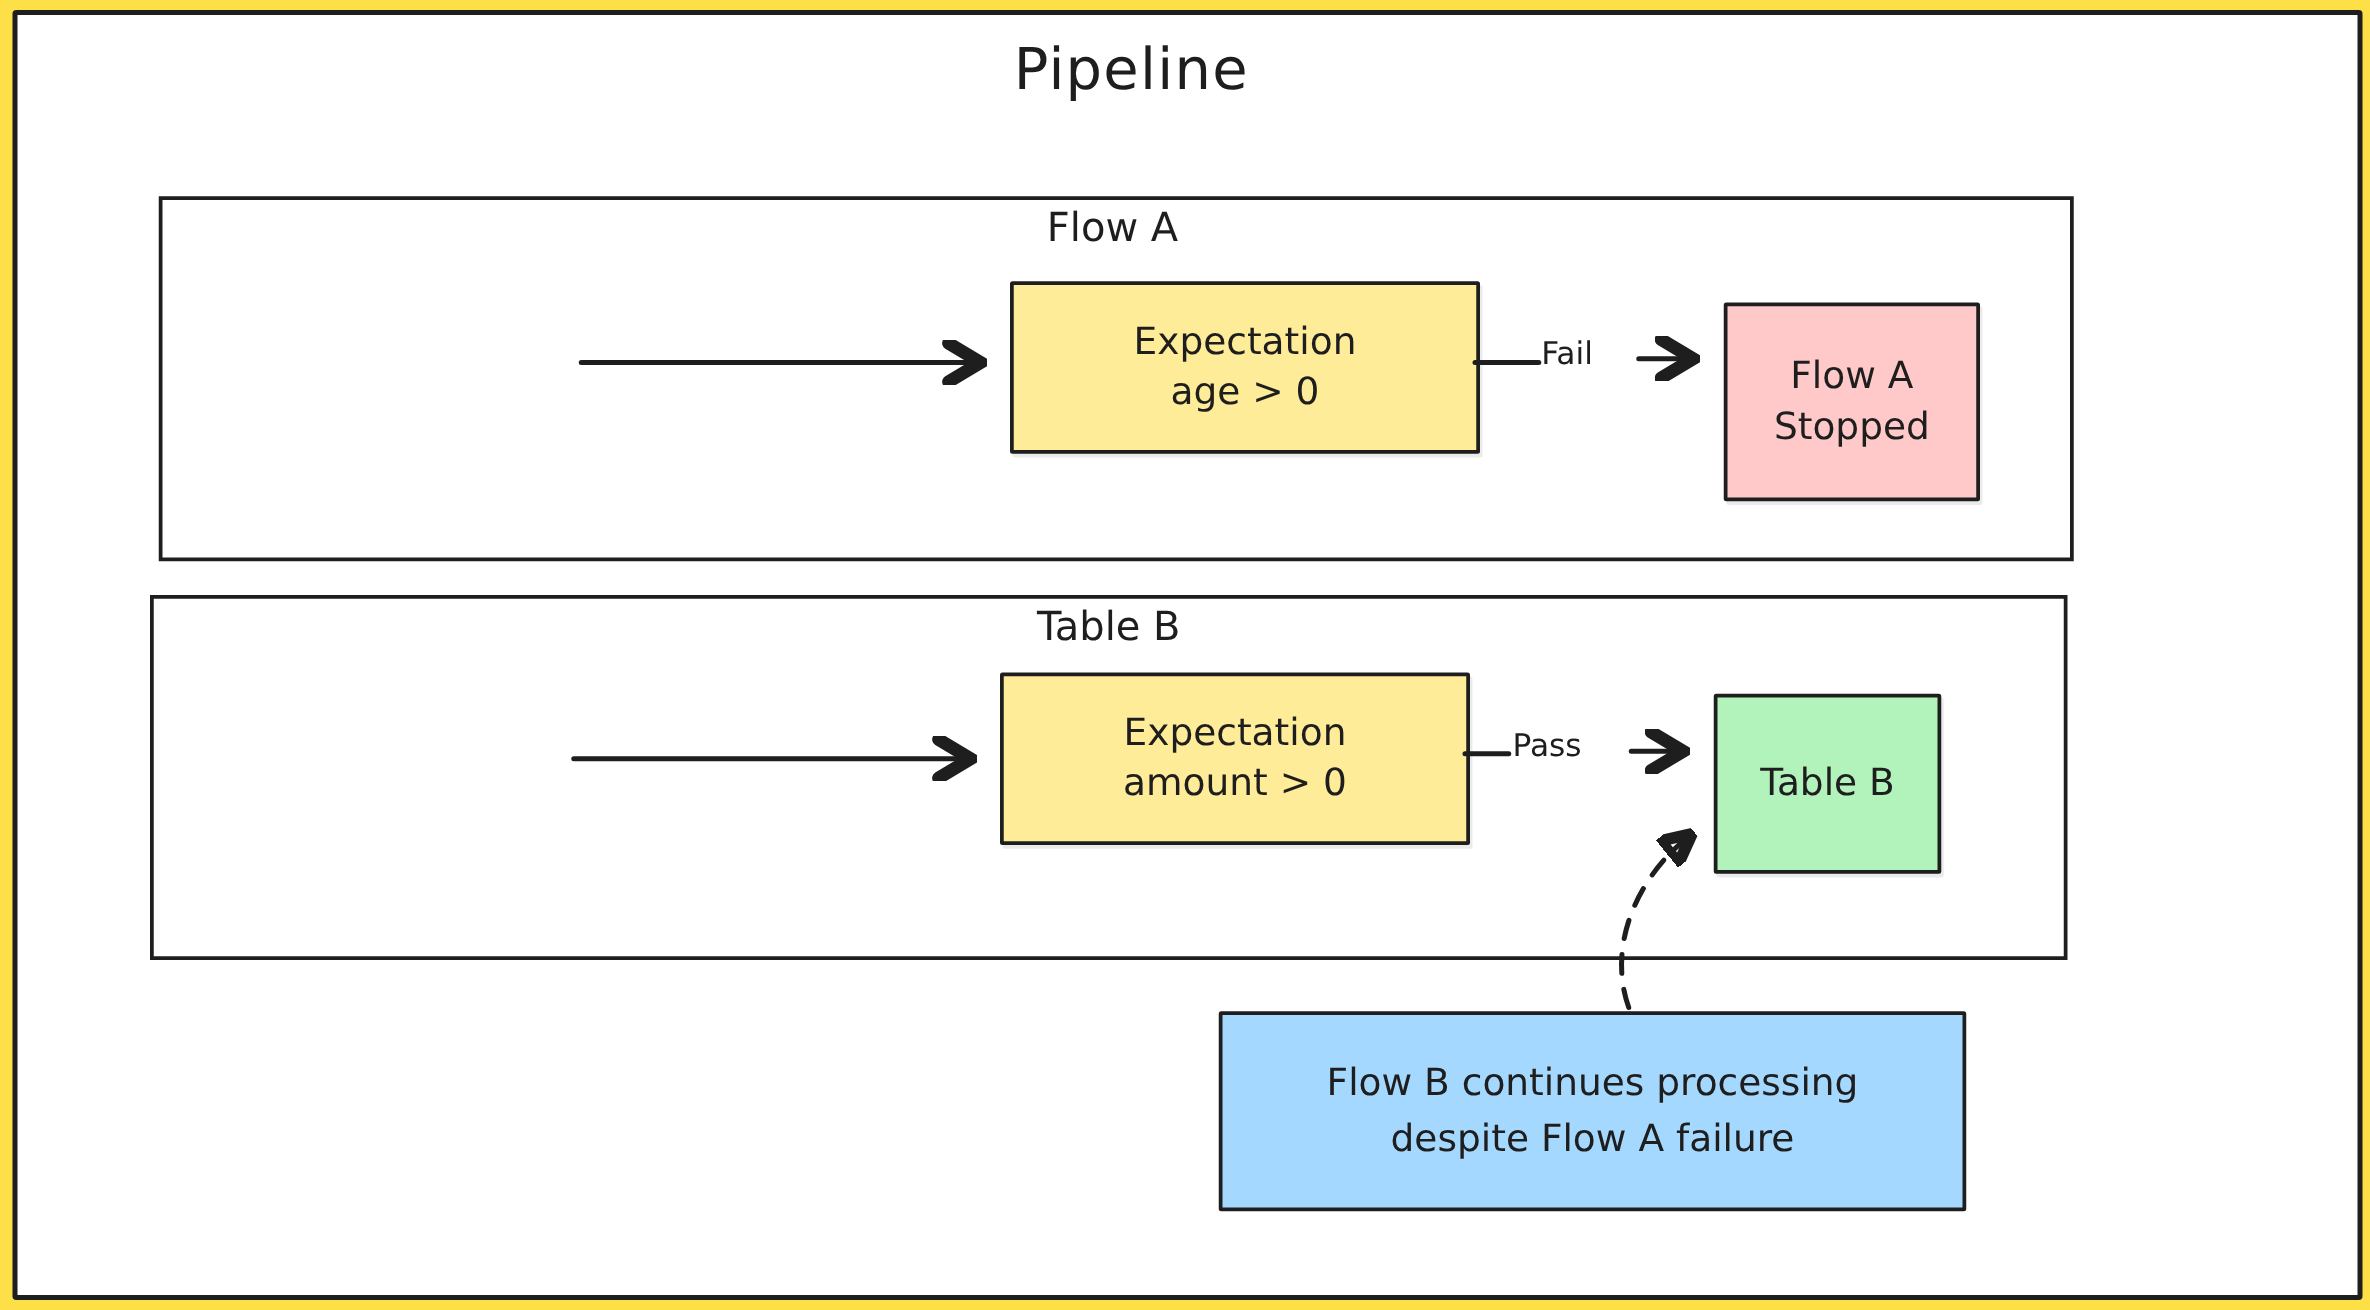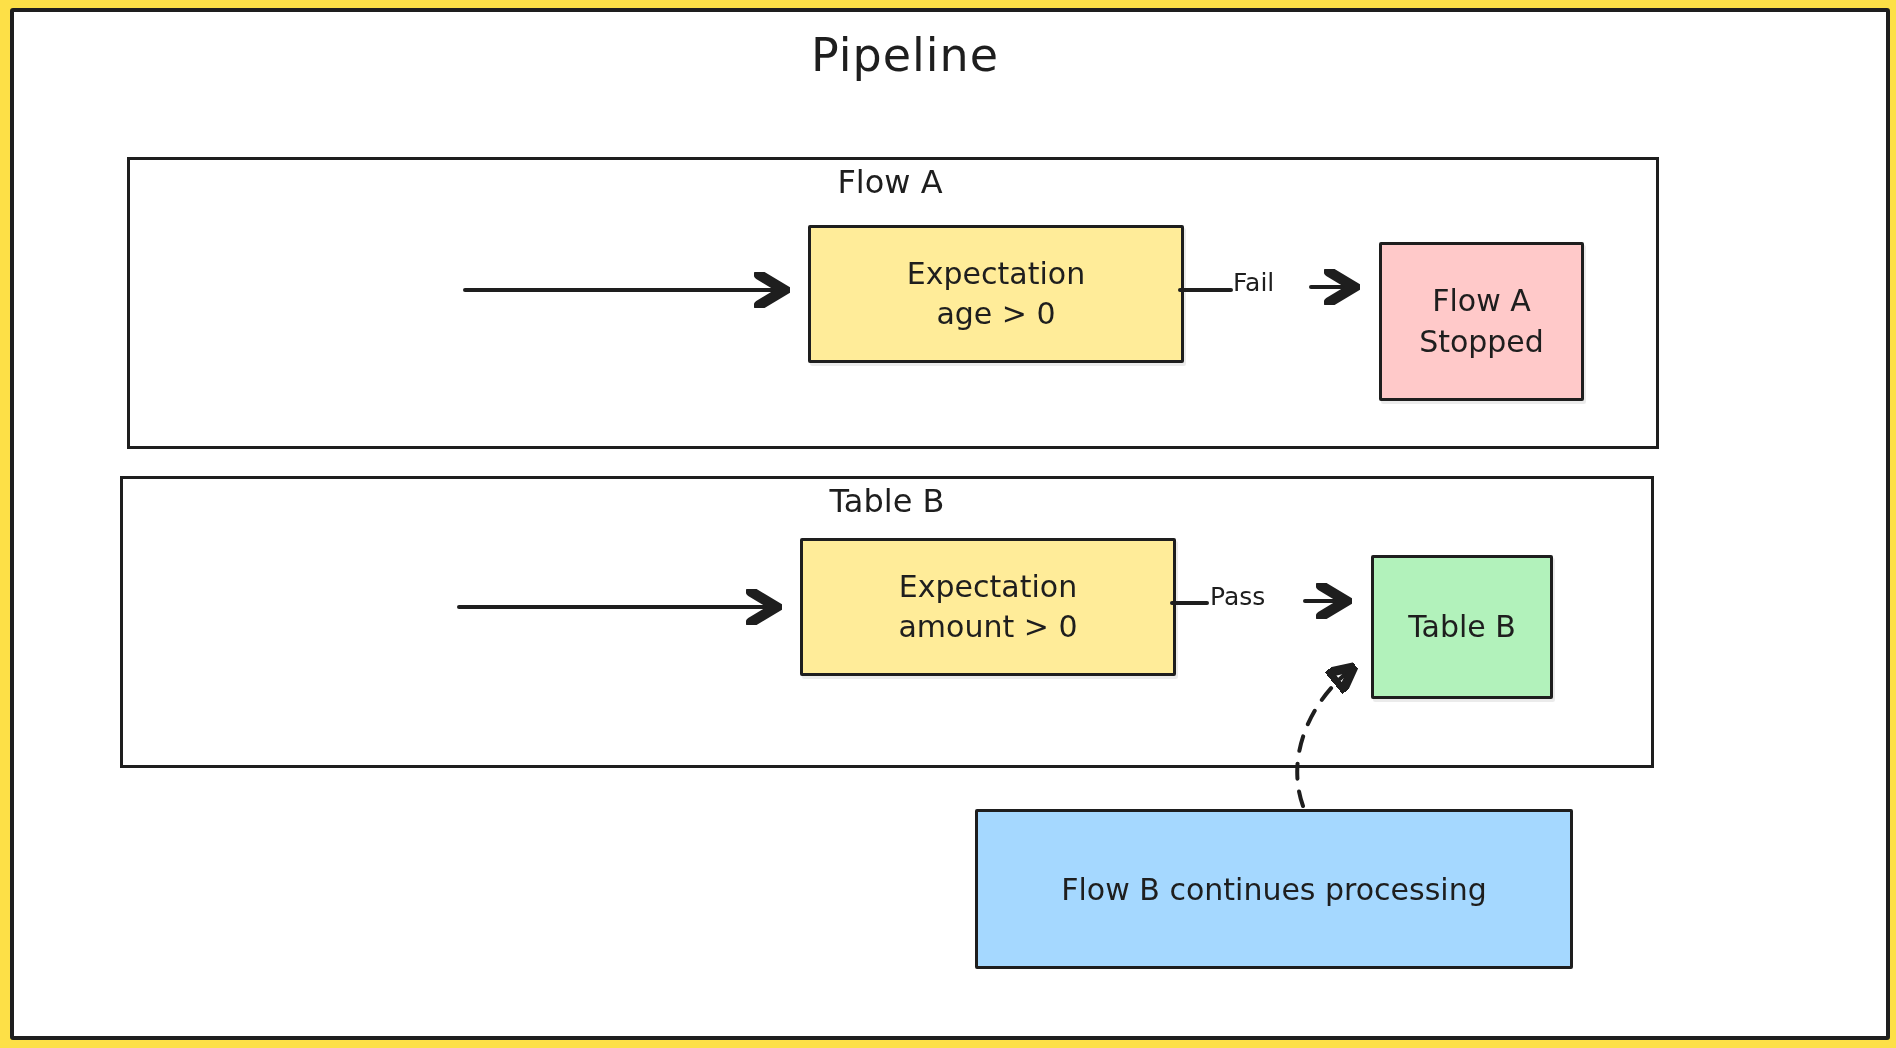--- a/index.html
+++ b/index.html
@@ -81,20 +81,21 @@
   </div>
 
   <div class="edgelabel pass-lbl">Pass</div>
 
   <div class="node tbl tbl-b">
     <span>Table B</span>
   </div>
 
   <div class="note">
     <span>Flow B continues processing</span>
+    <span>despite Flow A failure</span>
   </div>
 
   <svg class="wires" viewBox="0 0 1896 1048" xmlns="http://www.w3.org/2000/svg">
     <defs>
       <marker id="vee" viewBox="0 0 14 14" refX="11" refY="7" markerWidth="9" markerHeight="9" orient="auto-start-reverse">
         <path d="M2,1 L12,7 L2,13" fill="none" stroke="#1e1e1e" stroke-width="2.6" stroke-linecap="round"></path>
       </marker>
       <marker id="tri" viewBox="0 0 12 12" refX="9" refY="6" markerWidth="7" markerHeight="7" orient="auto-start-reverse">
         <path d="M1,1 L11,6 L1,11 Z" fill="#1e1e1e" stroke="#1e1e1e"></path>
       </marker>

